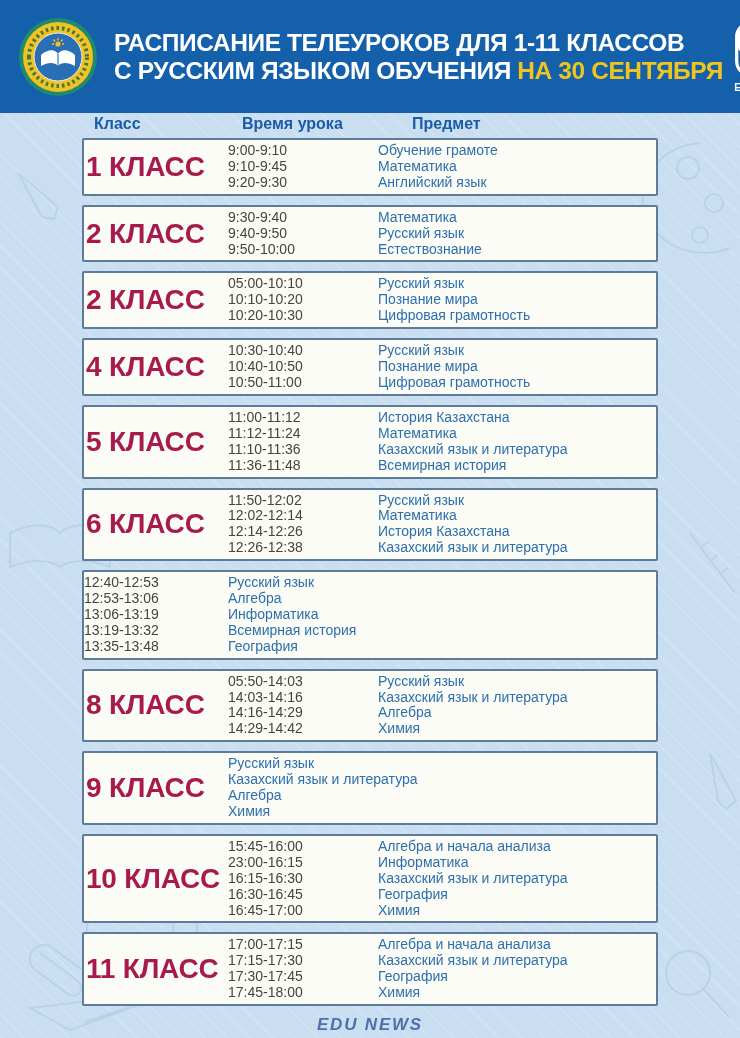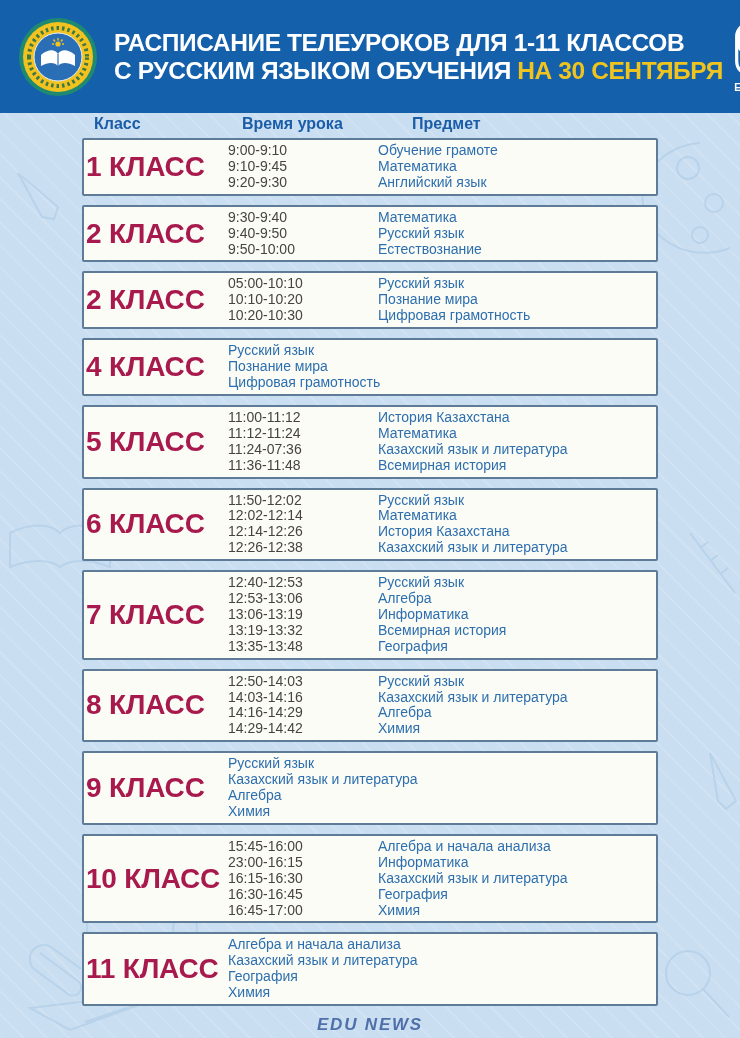--- a/index.html
+++ b/index.html
@@ -187,33 +187,38 @@
             </div>
     <div class="subjects">
               <div class="line subject">Русский язык</div>
               <div class="line subject">Познание мира</div>
               <div class="line subject">Цифровая грамотность</div>
             </div>
   </section>
 
   <section class="card">
     <div class="cls">4 КЛАСС</div>
+    <div class="times">
+              <div class="line time">10:30-10:40</div>
+              <div class="line time">10:40-10:50</div>
+              <div class="line time">10:50-11:00</div>
+            </div>
     <div class="subjects">
               <div class="line subject">Русский язык</div>
               <div class="line subject">Познание мира</div>
               <div class="line subject">Цифровая грамотность</div>
             </div>
   </section>
 
   <section class="card">
     <div class="cls">5 КЛАСС</div>
     <div class="times">
               <div class="line time">11:00-11:12</div>
               <div class="line time">11:12-11:24</div>
-              <div class="line time">11:24-07:36</div>
+              <div class="line time">11:10-11:36</div>
               <div class="line time">11:36-11:48</div>
             </div>
     <div class="subjects">
               <div class="line subject">История Казахстана</div>
               <div class="line subject">Математика</div>
               <div class="line subject">Казахский язык и литература</div>
               <div class="line subject">Всемирная история</div>
             </div>
   </section>
 
@@ -227,41 +232,40 @@
             </div>
     <div class="subjects">
               <div class="line subject">Русский язык</div>
               <div class="line subject">Математика</div>
               <div class="line subject">История Казахстана</div>
               <div class="line subject">Казахский язык и литература</div>
             </div>
   </section>
 
   <section class="card">
-    <div class="cls">7 КЛАСС</div>
     <div class="times">
               <div class="line time">12:40-12:53</div>
               <div class="line time">12:53-13:06</div>
               <div class="line time">13:06-13:19</div>
               <div class="line time">13:19-13:32</div>
               <div class="line time">13:35-13:48</div>
             </div>
     <div class="subjects">
               <div class="line subject">Русский язык</div>
               <div class="line subject">Алгебра</div>
               <div class="line subject">Информатика</div>
               <div class="line subject">Всемирная история</div>
               <div class="line subject">География</div>
             </div>
   </section>
 
   <section class="card">
     <div class="cls">8 КЛАСС</div>
     <div class="times">
-              <div class="line time">12:50-14:03</div>
+              <div class="line time">05:50-14:03</div>
               <div class="line time">14:03-14:16</div>
               <div class="line time">14:16-14:29</div>
               <div class="line time">14:29-14:42</div>
             </div>
     <div class="subjects">
               <div class="line subject">Русский язык</div>
               <div class="line subject">Казахский язык и литература</div>
               <div class="line subject">Алгебра</div>
               <div class="line subject">Химия</div>
             </div>
@@ -290,20 +294,26 @@
               <div class="line subject">Алгебра и начала анализа</div>
               <div class="line subject">Информатика</div>
               <div class="line subject">Казахский язык и литература</div>
               <div class="line subject">География</div>
               <div class="line subject">Химия</div>
             </div>
   </section>
 
   <section class="card">
     <div class="cls">11 КЛАСС</div>
+    <div class="times">
+              <div class="line time">17:00-17:15</div>
+              <div class="line time">17:15-17:30</div>
+              <div class="line time">17:30-17:45</div>
+              <div class="line time">17:45-18:00</div>
+            </div>
     <div class="subjects">
               <div class="line subject">Алгебра и начала анализа</div>
               <div class="line subject">Казахский язык и литература</div>
               <div class="line subject">География</div>
               <div class="line subject">Химия</div>
             </div>
   </section>
 </div>
 
       <div class="footer">EDU NEWS</div>

